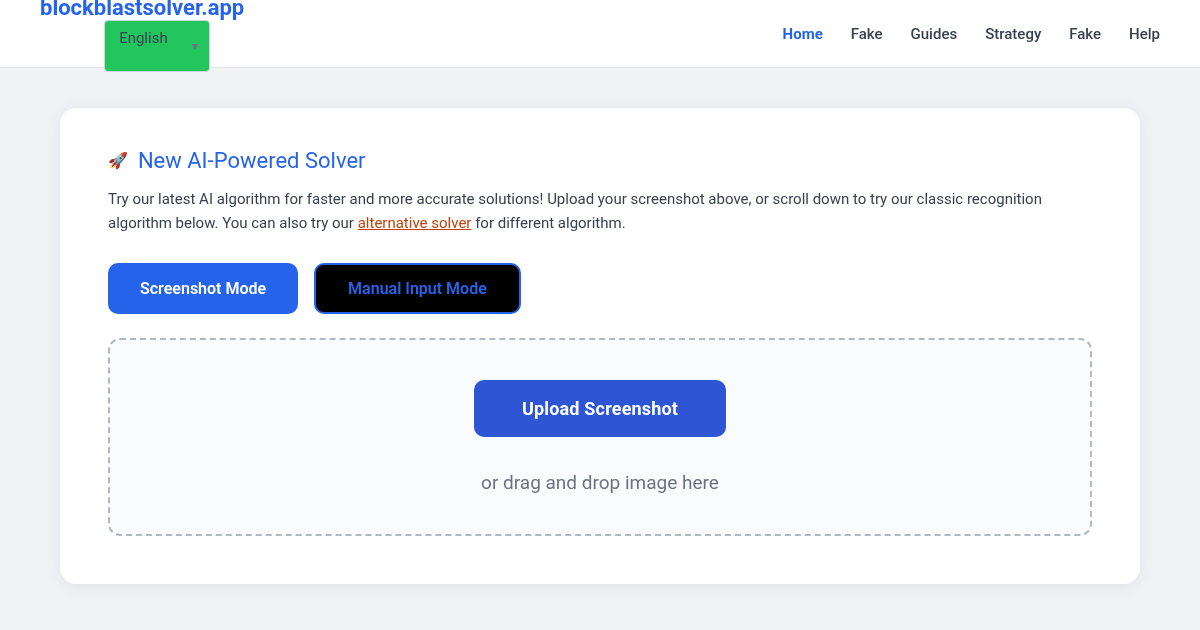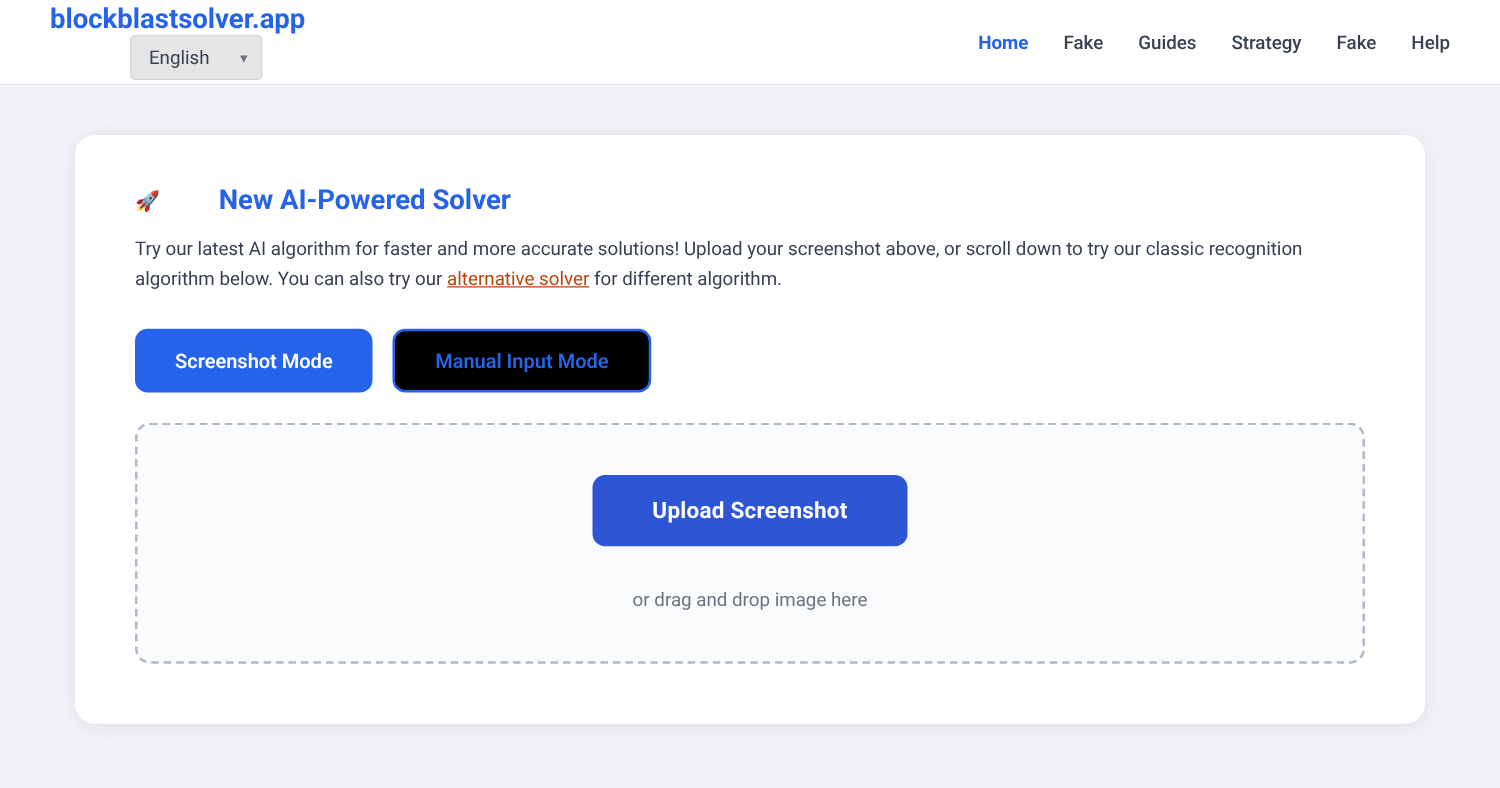--- a/index.html
+++ b/index.html
@@ -43,24 +43,24 @@
     .lang-select-wrapper {
       margin-left: 30px;
       position: relative;
     }
 
     .lang-select {
       appearance: none;
       -webkit-appearance: none;
       border: 1.5px solid #d1d5db;
       border-radius: 4px;
-      padding: 8px 36px 8px 14px;
+      padding: 8px 36px 24px 14px;
       font-size: 15px;
       color: #374151;
-      background: #e5e5e5;
+      background: #22c55e;
       cursor: pointer;
       font-family: inherit;
     }
 
     .lang-select-arrow {
       position: absolute;
       right: 12px;
       top: 50%;
       transform: translateY(-50%);
       pointer-events: none;
@@ -102,23 +102,22 @@
 
     .ai-banner {
       display: flex;
       align-items: center;
       gap: 10px;
       margin-bottom: 14px;
     }
 
     .ai-banner-title {
       font-size: 22px;
-      font-weight: 700;
-      color: #2563eb;
-      margin-left: 37px;
+      font-weight: 400;
+      color: #2563eb;
     }
 
     .ai-description {
       font-size: 15px;
       color: #374151;
       line-height: 1.6;
       margin-bottom: 28px;
     }
 
     .ai-description a {
@@ -173,21 +172,21 @@
       border-radius: 10px;
       padding: 18px 48px;
       font-size: 18px;
       font-weight: 700;
       cursor: pointer;
       font-family: inherit;
       letter-spacing: 0.01em;
     }
 
     .drag-drop-text {
-      font-size: 15px;
+      font-size: 19px;
       color: #6b7280;
     }
   </style>
 </head>
 <body>
 
 <header class="header">
   <div class="header-left">
     <a class="logo">blockblastsolver.app</a>
     <div class="lang-select-wrapper">

